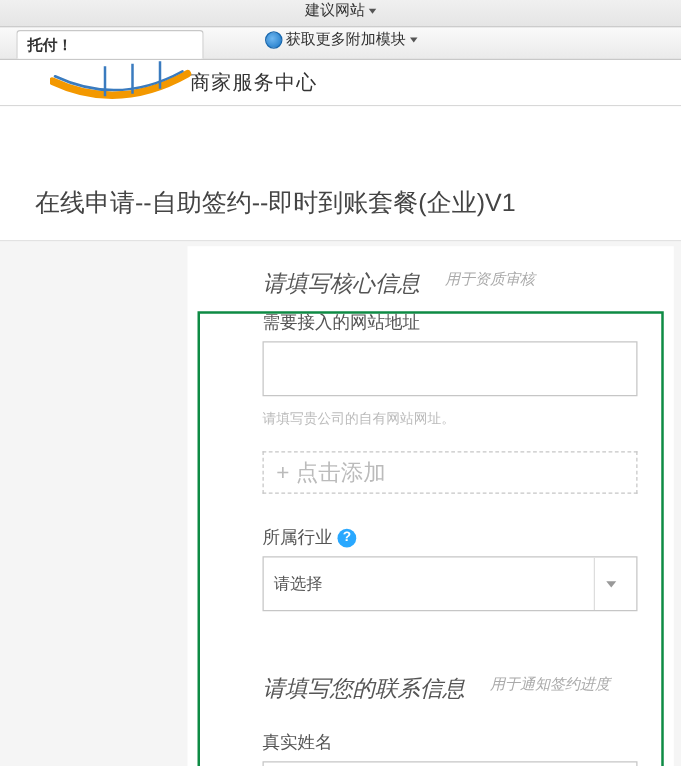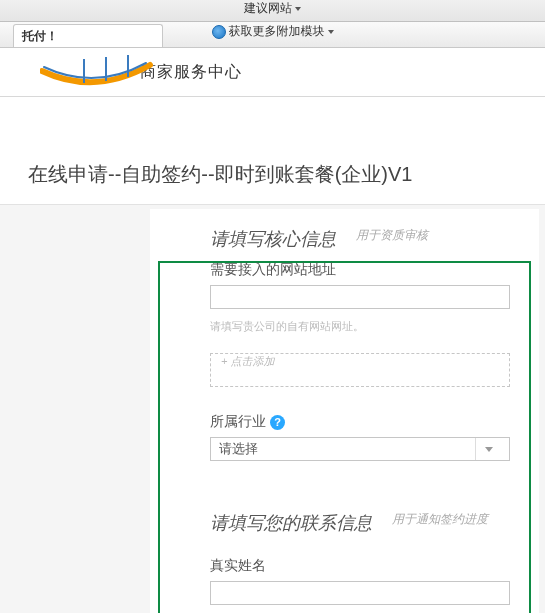--- a/index.html
+++ b/index.html
@@ -59,27 +59,27 @@
     font-size: 12px;
     display: flex;
     align-items: center;
     padding: 0 8px;
     color: #333;
     margin-top: 2px;
     font-weight: bold;
   }
 
   .subheader {
-    height: 49px;
+    height: 37px;
     background: #fff;
     border-bottom: 1px solid #d8d8d8;
     display: flex;
     align-items: center;
     padding-left: 40px;
-    gap: 0;
+    gap: 12px;
   }
   .logo-swoosh {
     width: 100px; height: 30px;
     position: relative;
   }
   .logo-swoosh svg { position:absolute; top:-6px; left:0; }
   .merchant-title {
     font-size: 16px;
     color: #333;
     letter-spacing: 1px;
@@ -143,21 +143,21 @@
     color: #fff;
     font-size: 11px;
     line-height: 15px;
     text-align: center;
     font-weight: bold;
     display: inline-block;
   }
 
   input.text-input, .select-box {
     width: 300px;
-    height: 24px;
+    height: 44px;
     border: 1px solid #c6c6c6;
     background: #fff;
     font-size: 13px;
     padding: 0 8px;
     color: #555;
     outline: none;
   }
   .small-input { width: 160px; }
 
   .tiny-hint {
@@ -165,26 +165,26 @@
     color: #bbb;
     margin-top: 10px;
     margin-bottom: 19px;
   }
 
   .add-more {
     width: 300px;
     height: 34px;
     border: 1px dashed #c6c6c6;
     color: #bbb;
-    font-size: 11px;
-    display: flex;
+    font-size: 18px;
+    display: flex;
+    align-items: center;
     padding: 0 10px;
     margin-bottom: 26px;
     cursor: pointer;
-    font-style: italic;
   }
 
   .select-box {
     display: flex;
     align-items: center;
     justify-content: space-between;
     cursor: pointer;
     margin-bottom: 50px;
   }
   .select-box .caret-box {

